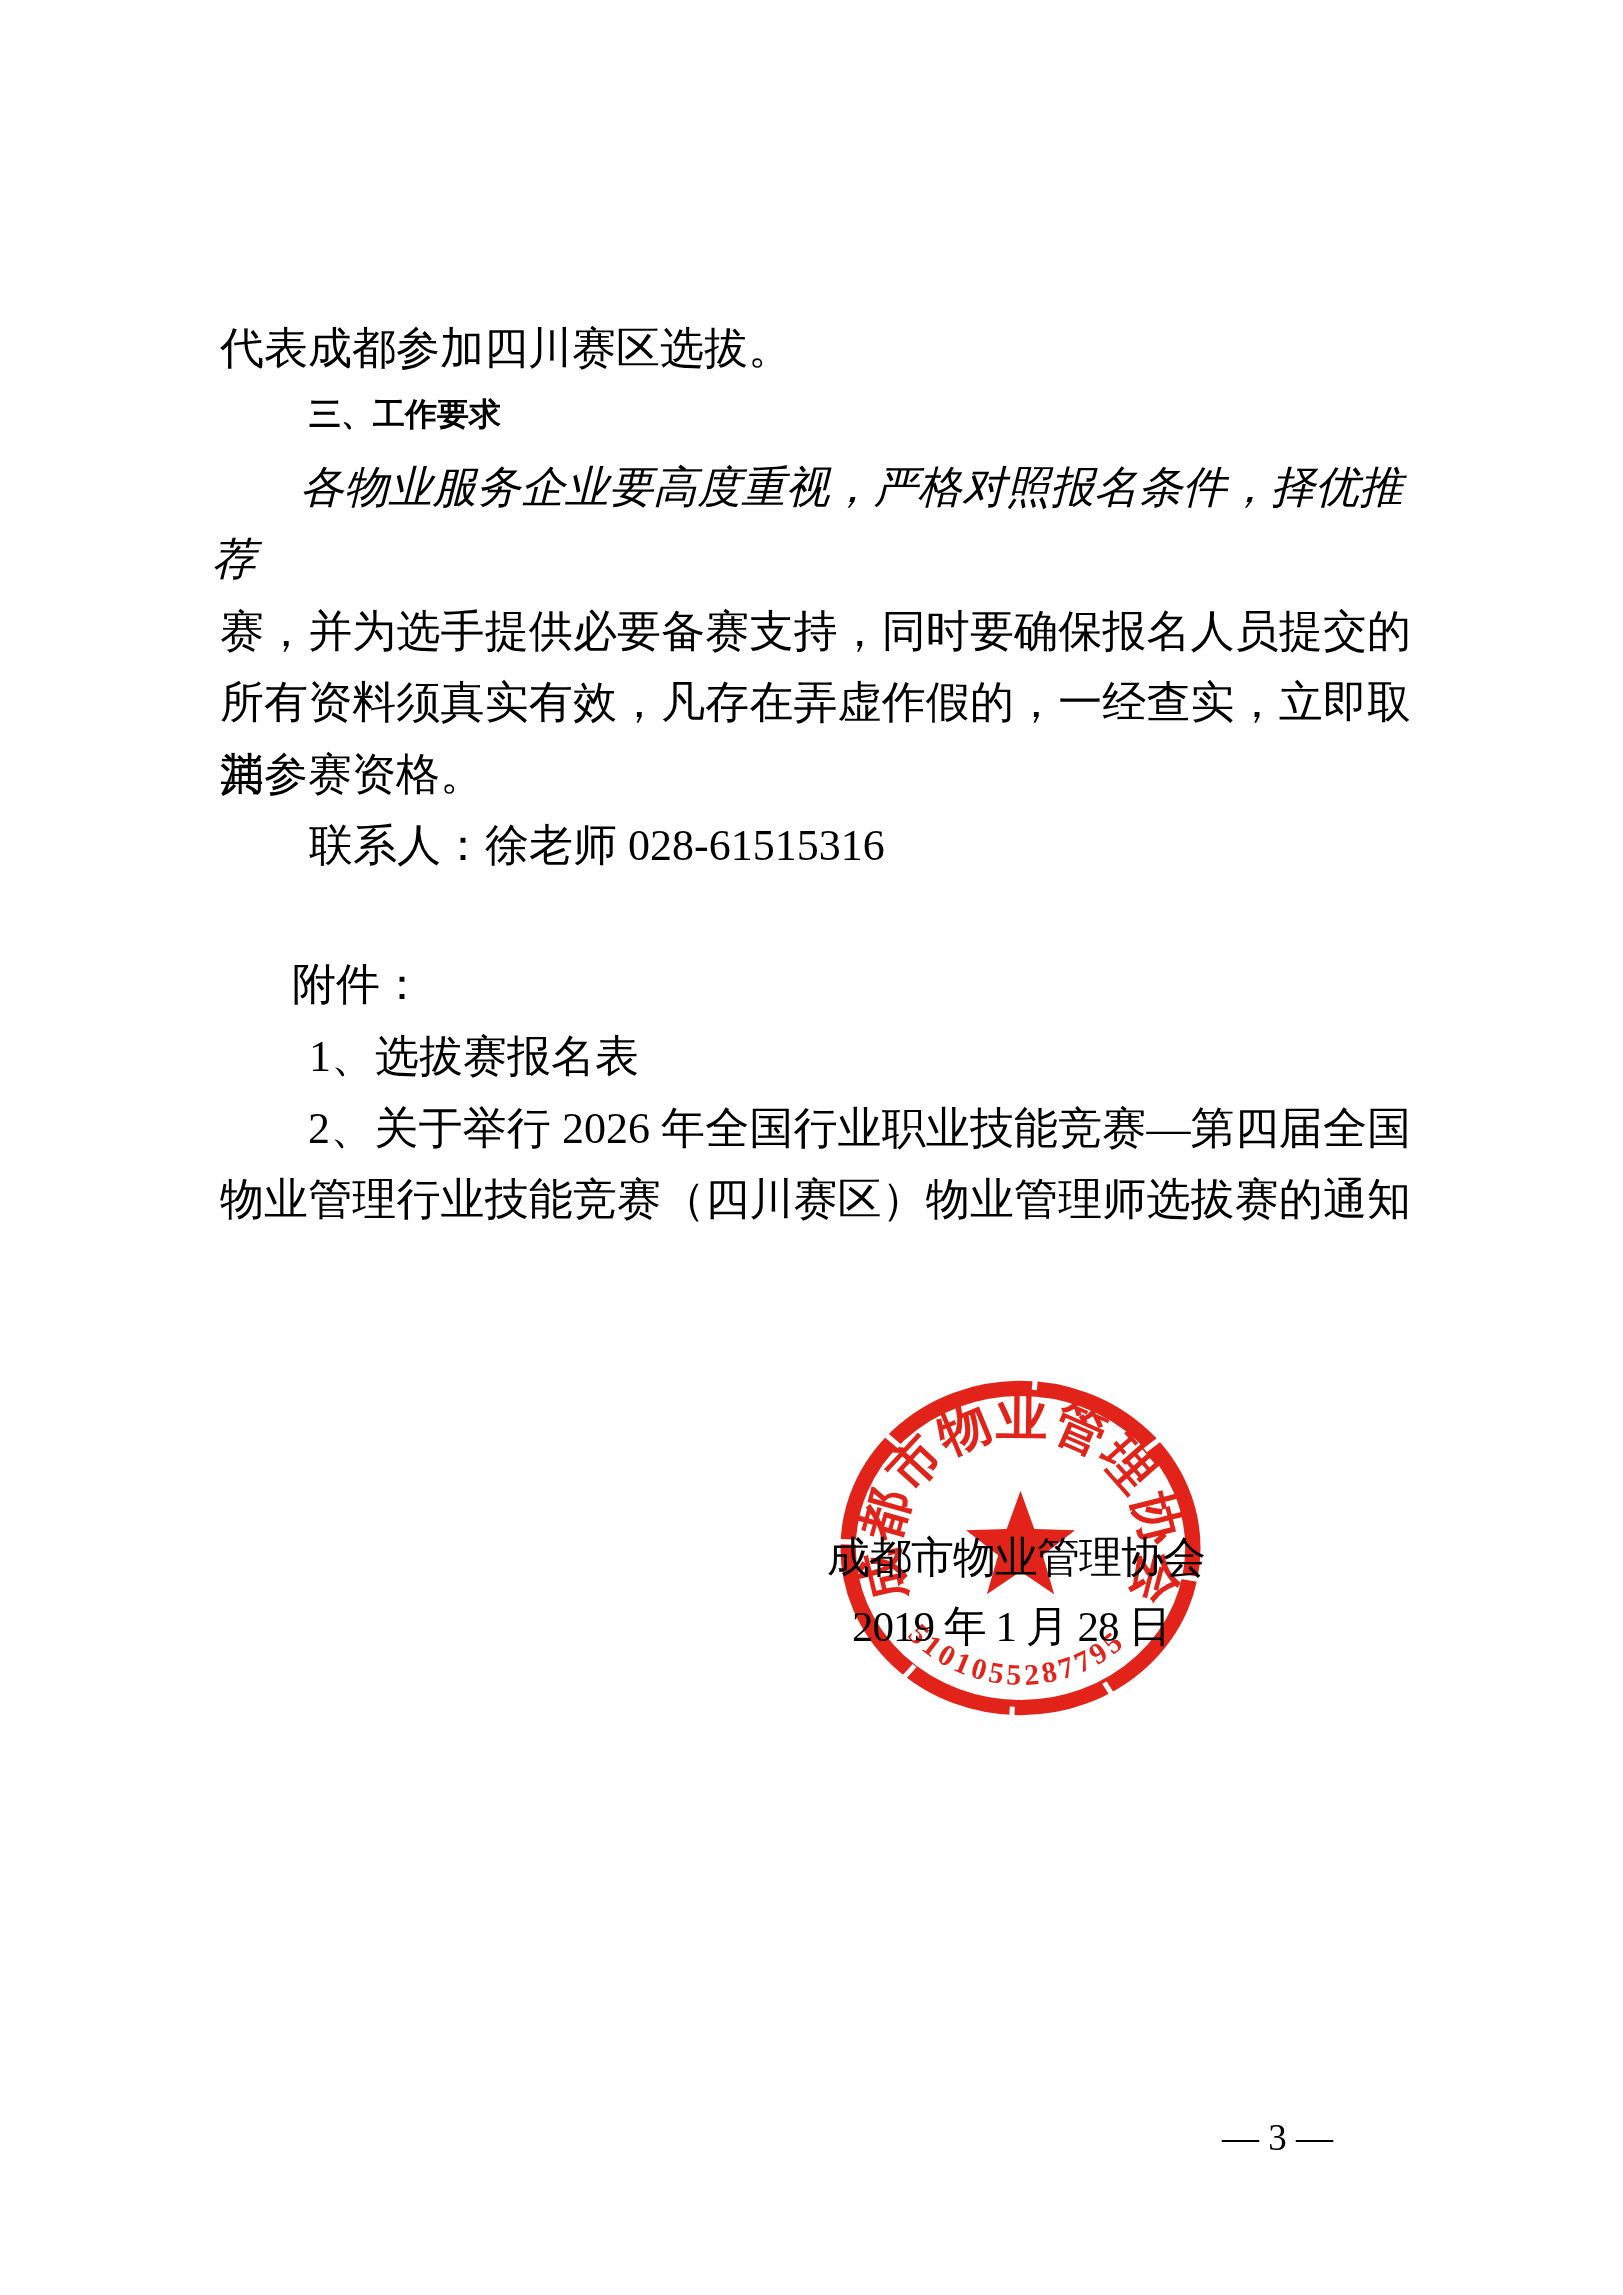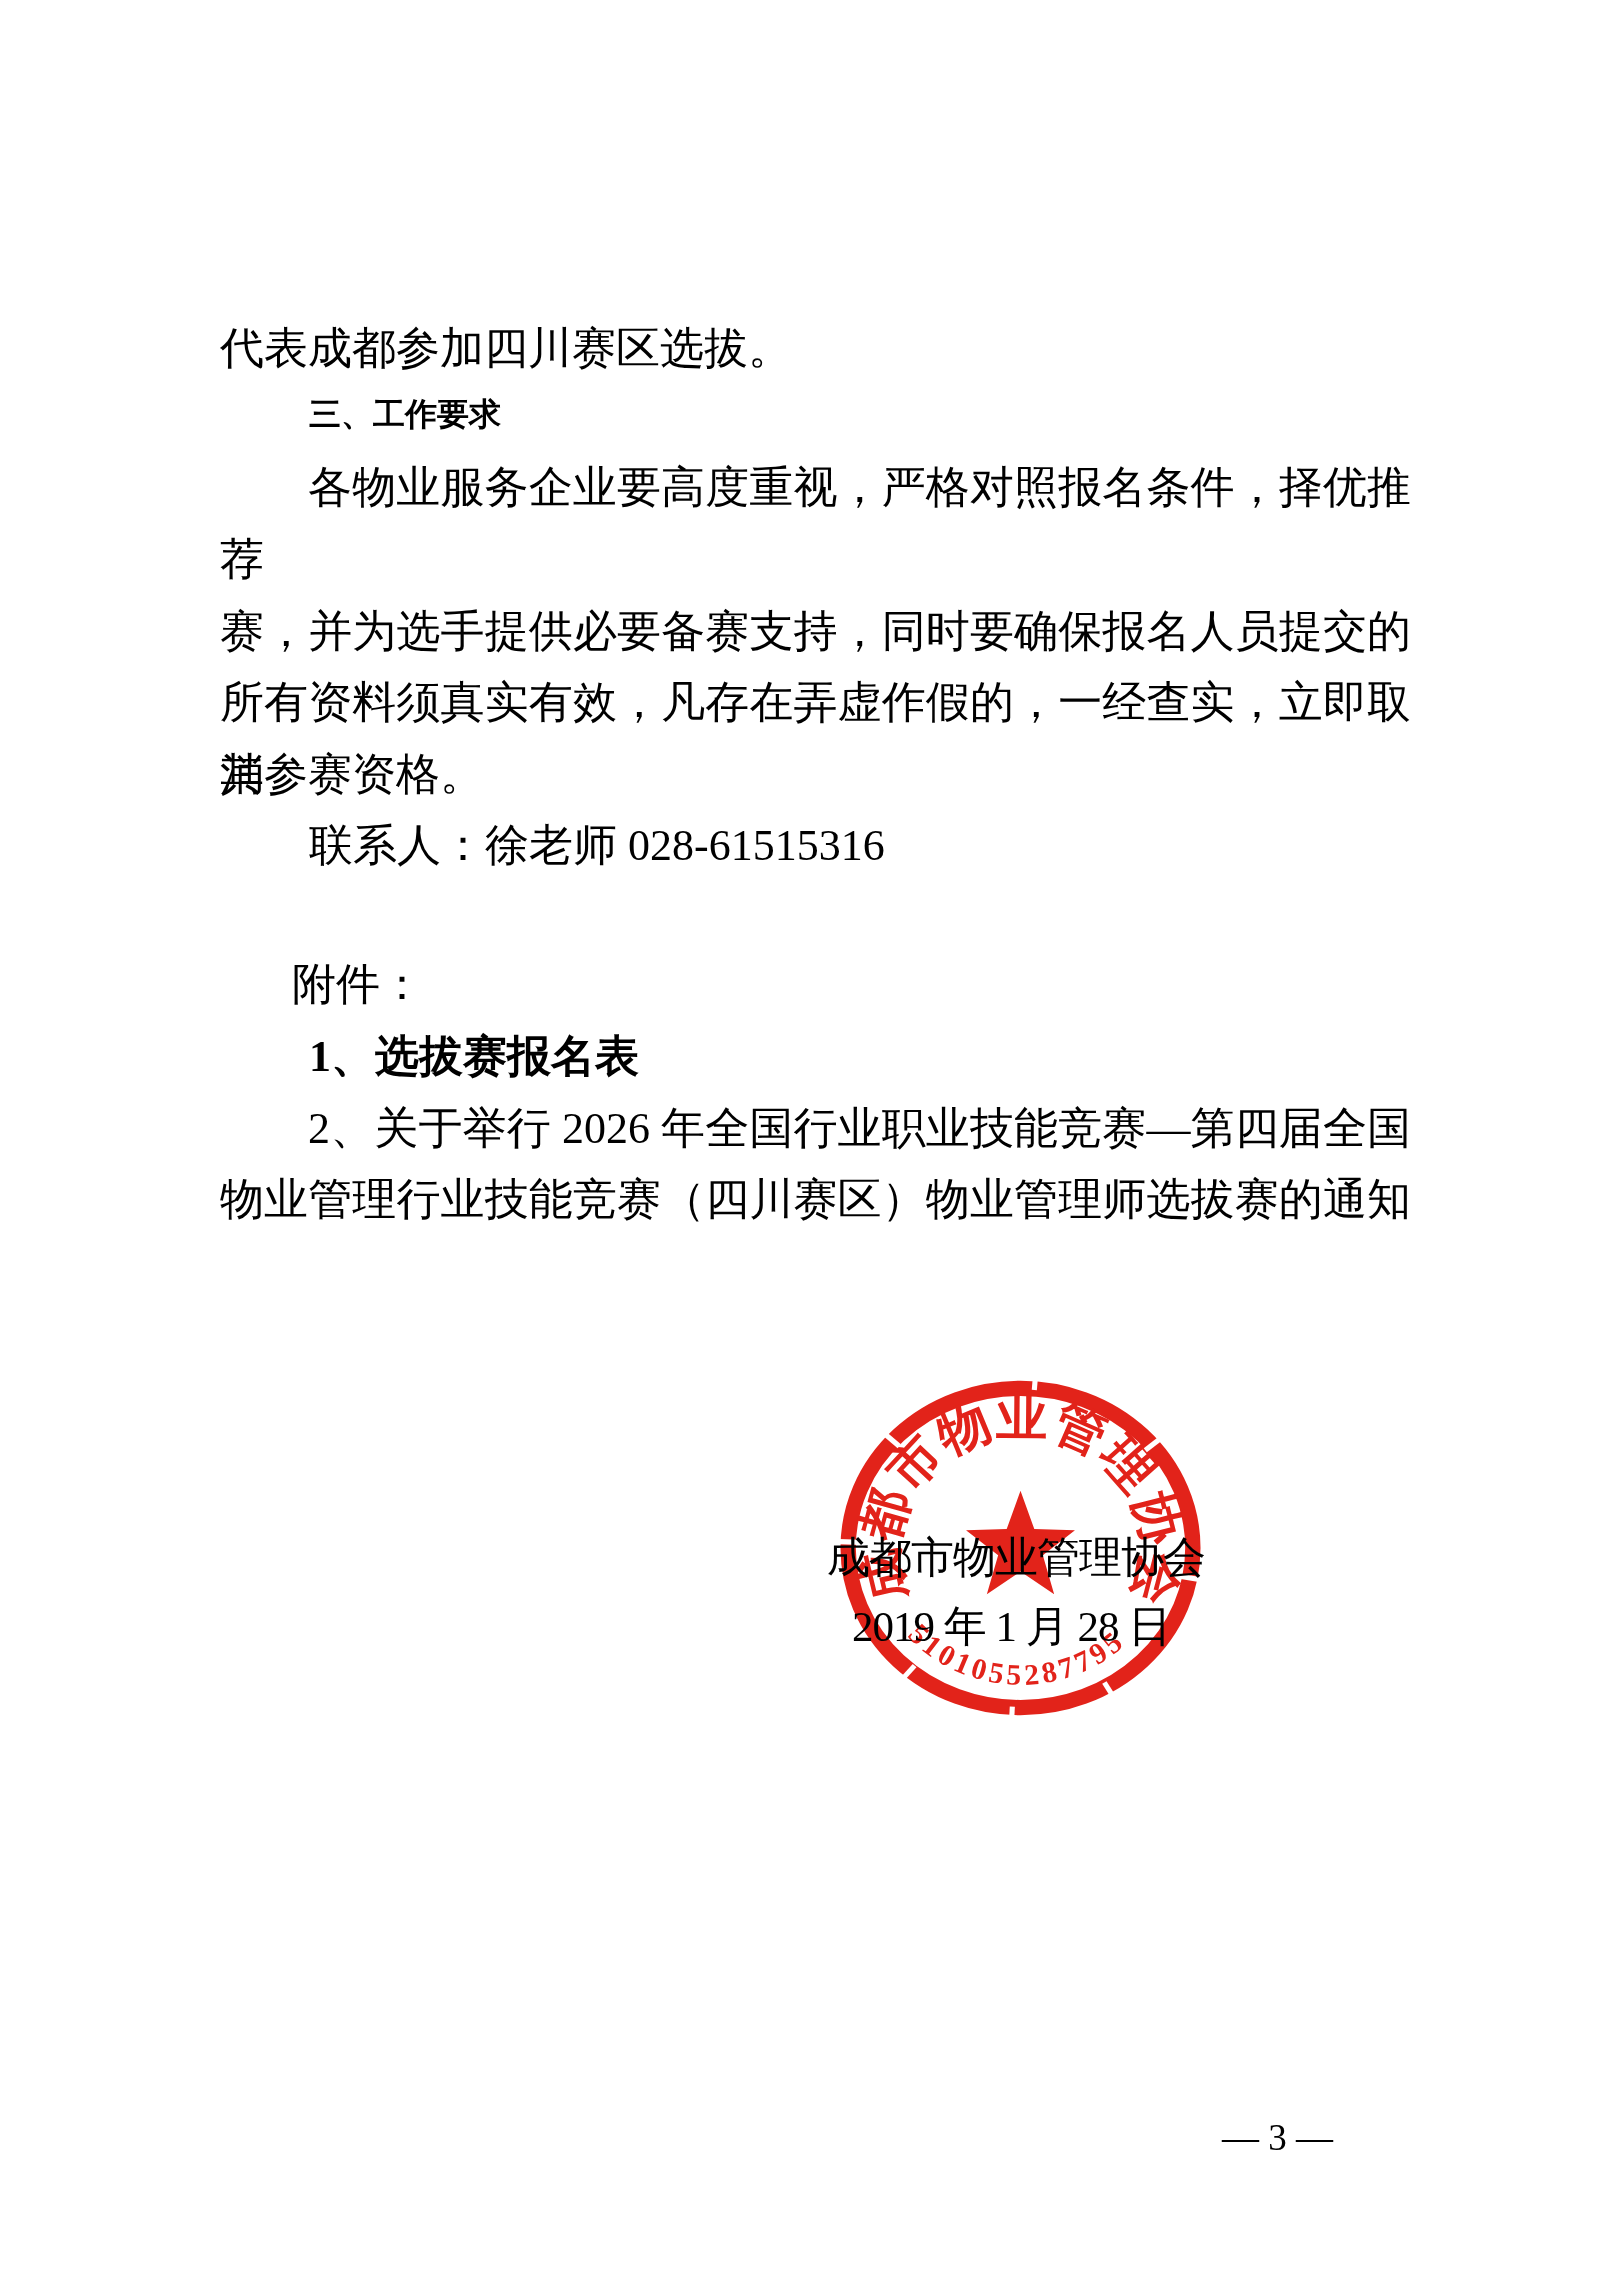--- a/index.html
+++ b/index.html
@@ -61,34 +61,34 @@
 </style>
 </head>
 <body>
 
 <div id="page">
 
   <div class="line" style="left:220px; top:289px;">代表成都参加四川赛区选拔。</div>
 
   <div class="line heading" style="left:309px; top:354px;">三、工作要求</div>
 
-  <div class="line justify indent2" style="left:220px; top:428px; width:1191px;">各物业服务企业要高度重视，严格对照报名条件，择优推荐</div>
+  <div class="line justify indent2" style="left:212px; top:428px; width:1191px;font-style:italic;">各物业服务企业要高度重视，严格对照报名条件，择优推荐</div>
 
 
   <div class="line justify" style="left:220px; top:572px; width:1191px;">赛，并为选手提供必要备赛支持，同时要确保报名人员提交的</div>
 
   <div class="line" style="left:220px; top:715px;">其参赛资格。</div>
 
   <div class="line justify" style="left:220px; top:643px; width:1191px;">所有资料须真实有效，凡存在弄虚作假的，一经查实，立即取消</div>
 
   <div class="line" style="left:309px; top:786px;">联系人：徐老师 028-61515316</div>
 
   <div class="line" style="left:292px; top:925px;">附件：</div>
 
-  <div class="line" style="left:309px; top:997px;font-weight:bold;">1、选拔赛报名表</div>
+  <div class="line" style="left:309px; top:997px;">1、选拔赛报名表</div>
 
   <div class="line justify indent2" style="left:220px; top:1069px; width:1191px;">2、关于举行 2026 年全国行业职业技能竞赛—第四届全国</div>
 
   <div class="line justify" style="left:220px; top:1140px; width:1191px;">物业管理行业技能竞赛（四川赛区）物业管理师选拔赛的通知</div>
 
   <svg id="seal-svg" viewBox="-380 -350 760 700" xmlns="http://www.w3.org/2000/svg">
     <defs>
       <path id="sealTopArc" d="M -217.5,93.8 A 240,222 0 1 1 217.5,93.8" fill="none"></path>
       <path id="sealBotArc" d="M -222,172 A 290,268 0 0 0 222,172" fill="none"></path>
     </defs>

